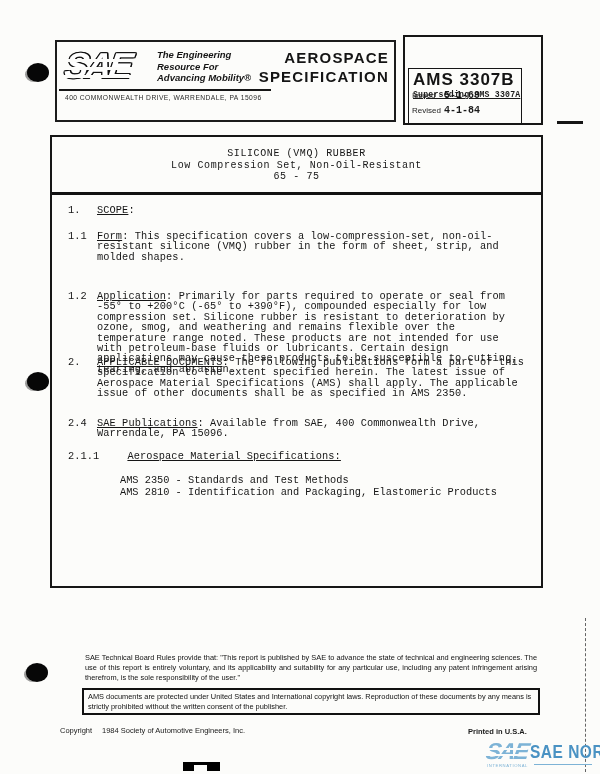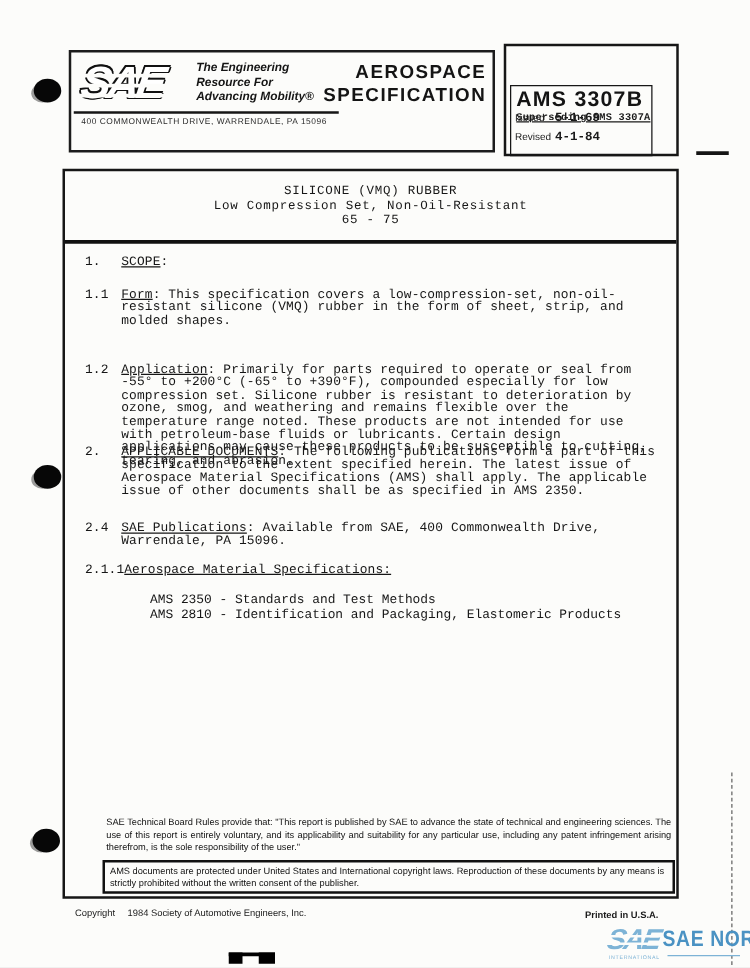--- a/index.html
+++ b/index.html
@@ -34,35 +34,35 @@
     border:1.5px solid #161616; box-sizing:border-box;margin-top:28px; }
   .ams-number { font-weight:900; font-size:17px; letter-spacing:1px; padding:1px 0 0 4px; color:#141414; }
   .ams-superseding { font-family:"Liberation Mono",monospace; font-weight:bold; font-size:8.2px;
     text-decoration:underline; padding-left:4px; letter-spacing:0.2px; }
   .ams-dates { position:absolute; left:7px; top:53px; right:6px; }
   .date-row { display:flex; align-items:baseline; margin-bottom:4px; }
   .date-label { width:32px; font-size:8px; color:#222; }
   .date-value { font-family:"Liberation Mono",monospace; font-weight:bold; font-size:10px; }
 
   
-  .main-box { position:absolute; left:50px; top:135px; width:493px; height:584px;
+  .main-box { position:absolute; left:50px; top:135px; width:493px; height:453px;
     border:2px solid #161616; box-sizing:border-box; }
   .title-block { position:absolute; top:11px; left:0; width:100%; text-align:center;
     font-family:"Liberation Mono","DejaVu Sans Mono",monospace; font-size:10px;
     line-height:11.5px; letter-spacing:0.6px; color:#161616; }
   .title-rule { position:absolute; top:55px; left:0; width:100%; height:3px; background:#111; }
 
   .section { position:absolute; left:16px; width:462px; display:flex;
     font-family:"Liberation Mono","DejaVu Sans Mono",monospace; font-size:10.3px;
     line-height:10.4px; letter-spacing:0.1px; color:#161616; }
   .sec-num { min-width:29px; flex-shrink:0; }
   .sec-body { flex:1; }
   .sec-heading { text-decoration:underline;text-align:right; }
   .sec-1 { top:68px; } .sec-2 { top:94px; } .sec-3 { top:127px;margin-top:27px; }
-  .sec-4 { top:220px; } .sec-5 { top:281px; } .sec-6 { top:314px; }
+  .sec-4 { top:220px; } .sec-5 { top:281px; } .sec-6 { top:314px;gap:28px; }
   .references { position:absolute; left:68px; top:338px;
     font-family:"Liberation Mono","DejaVu Sans Mono",monospace; font-size:10.3px;
     line-height:11.5px; color:#161616; }
 
   
   .board-rules { position:absolute; left:85px; top:653px; width:452px; font-size:7.4px;
     line-height:9.9px; text-align:justify; color:#111; }
   .ams-notice { position:absolute; left:82px; top:688px; width:458px; box-sizing:border-box;
     border:2px solid #111; padding:2px 4px; font-size:7.4px; line-height:9.6px; color:#111; }
   .copyright-label { position:absolute; left:60px; top:726px; font-size:7.5px; }

